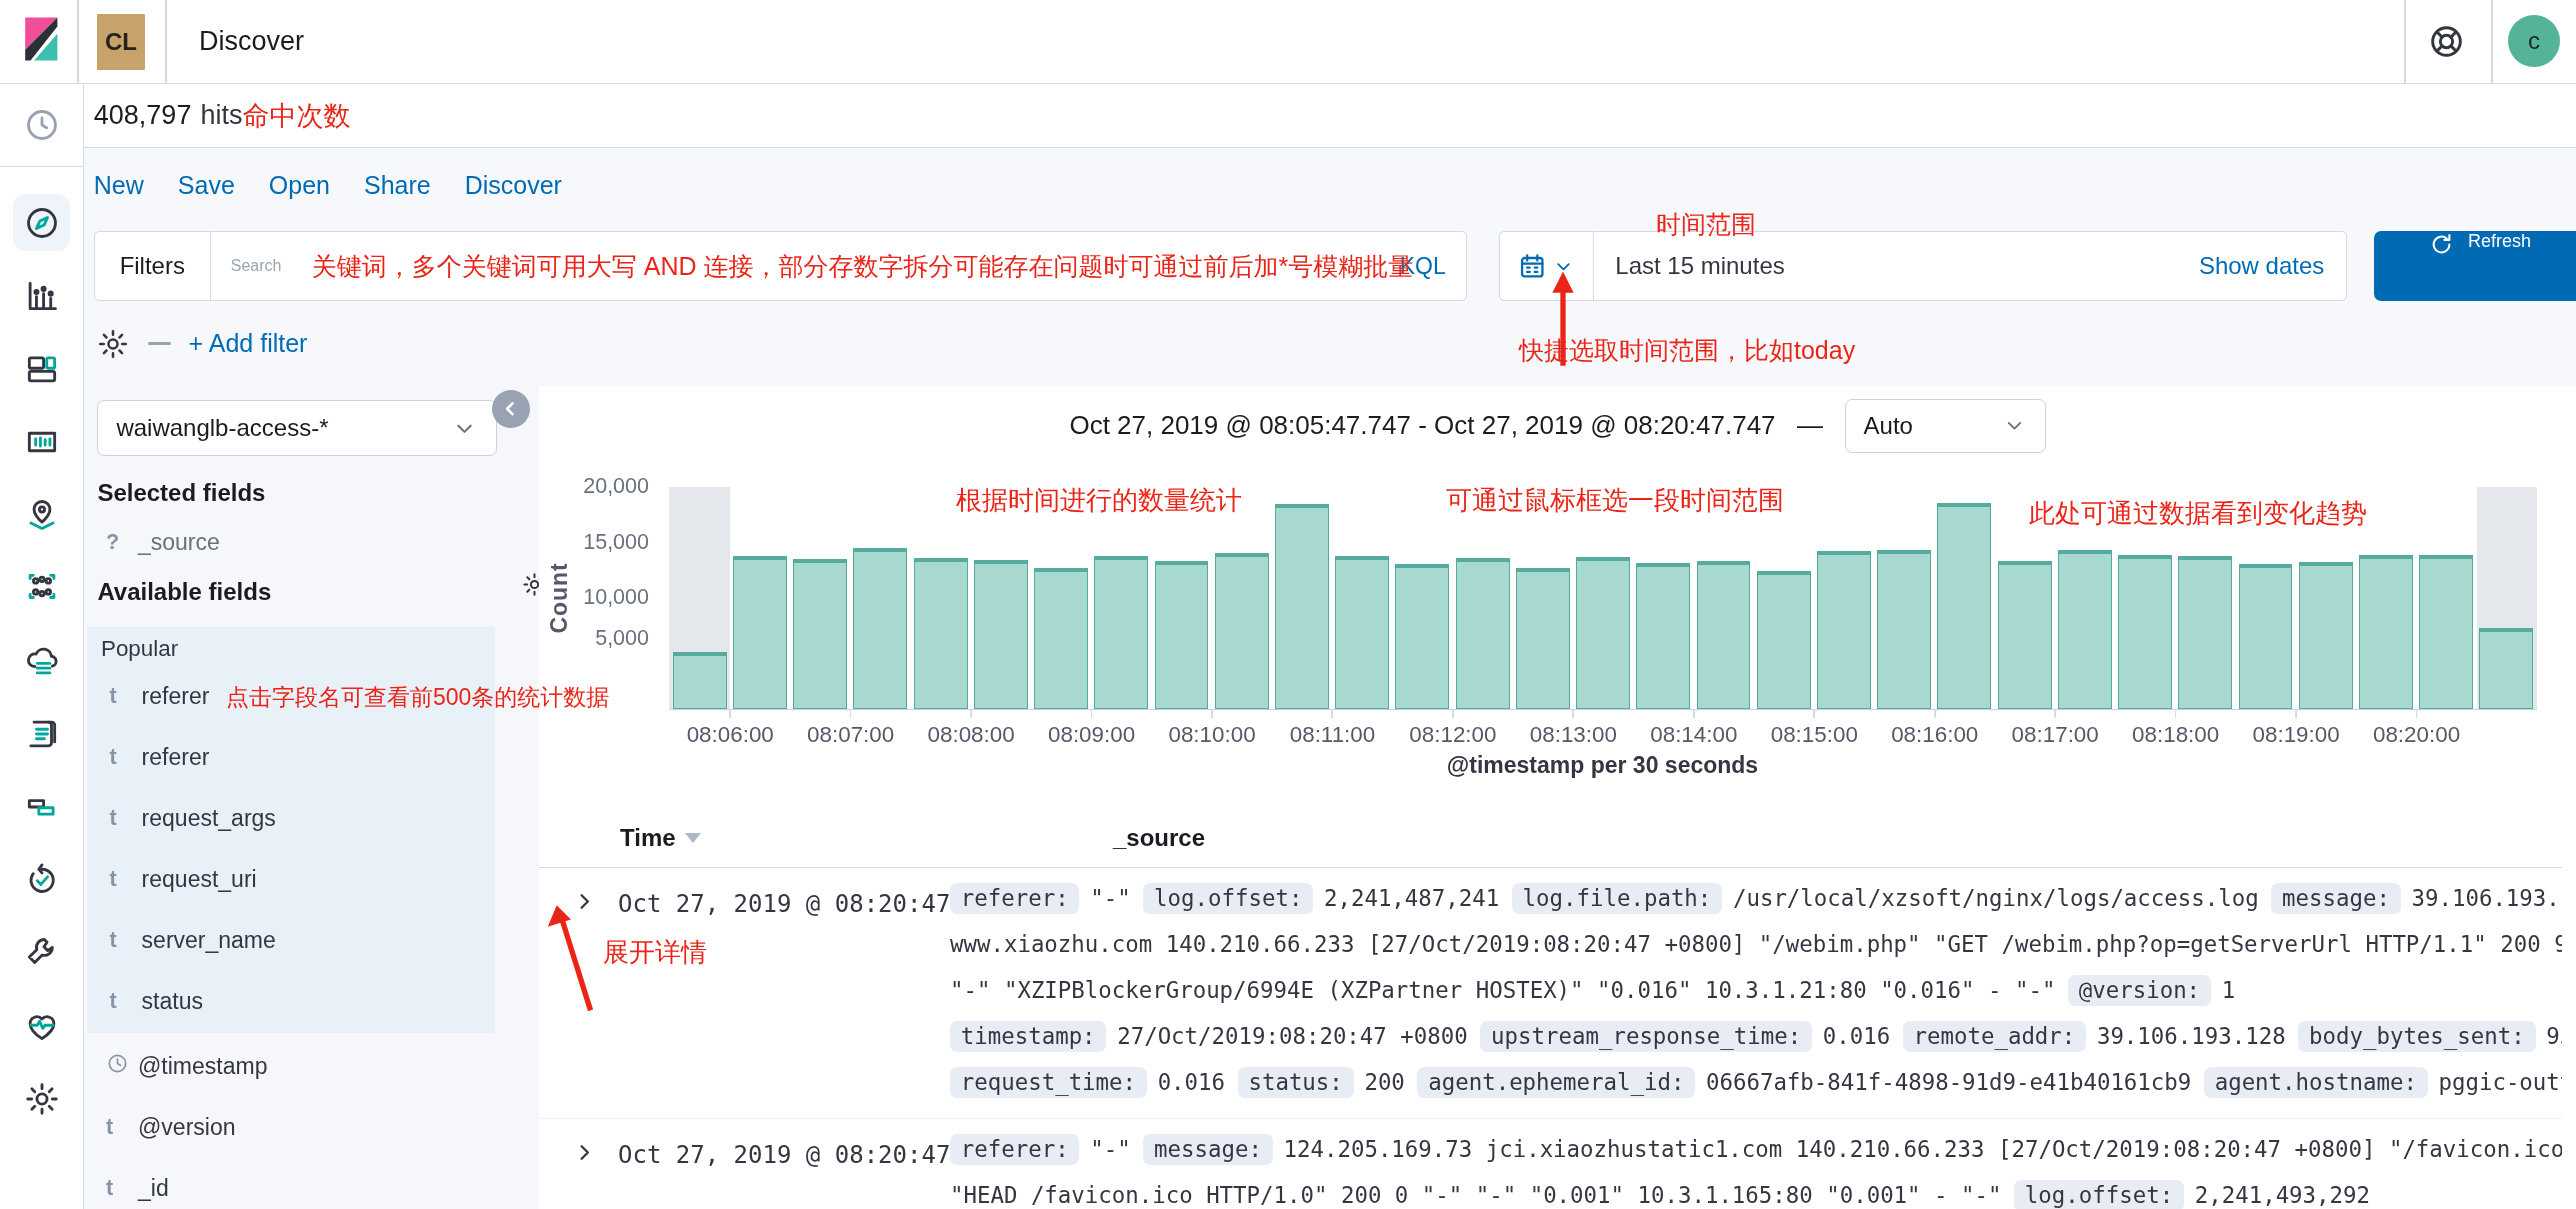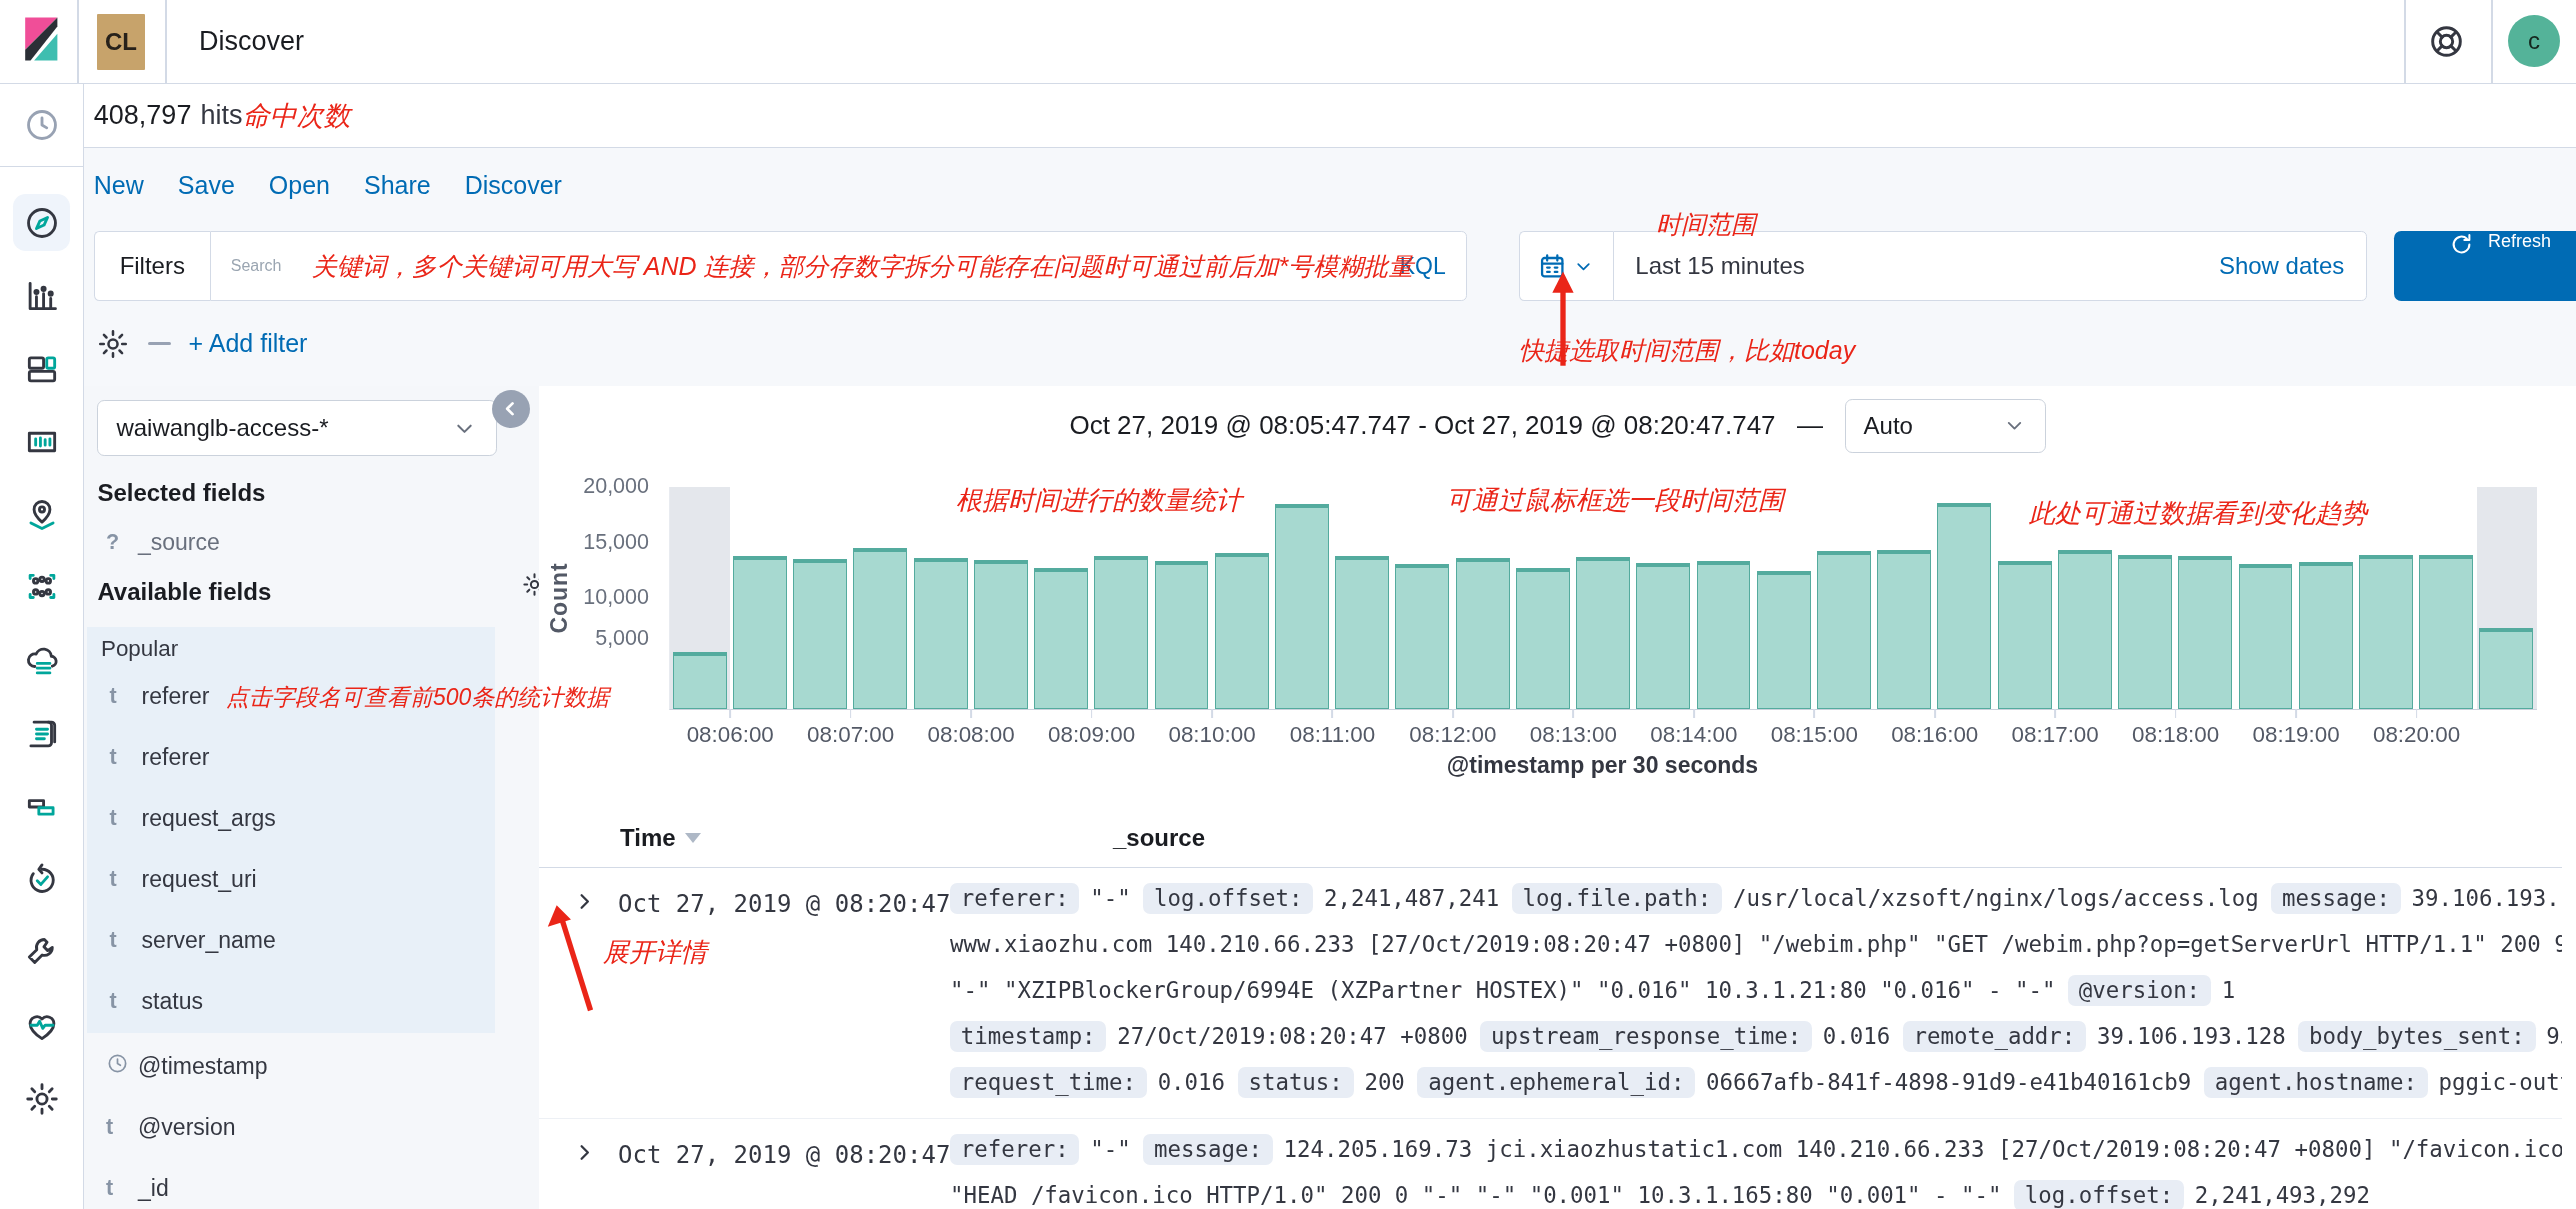--- a/index.html
+++ b/index.html
@@ -28,36 +28,36 @@
   .rail-items{display:flex;flex-direction:column;align-items:center;}
   .rail-item{width:57px;height:57px;margin-top:16px;display:flex;align-items:center;justify-content:center;color:#343741;}
   .rail-item:first-child{margin-top:27px;}
   .rail-item.active{background:#EFF4FB;border-radius:12.6px;}
 
   
   .hits-row{position:absolute;left:83px;top:83px;right:0;height:65px;background:#fff;
             display:flex;align-items:center;padding-left:10.8px;font-size:27px;}
   .hits-count{font-weight:400;color:#1A1C21;}
   .hits-label{margin-left:9px;}
-  .red{color:#EA2518;font-style:italic;}
+  .red{color:#EA2518;}
 
   
   .band{position:absolute;left:83px;top:147px;right:0;height:239px;background:#F6F8FB;
         border-top:1.8px solid #D3DAE6;border-bottom:1.8px solid #D3DAE6;}
   .menu{position:absolute;top:23px;left:10.8px;display:flex;gap:34px;font-size:25px;color:#006BB4;font-weight:500;}
   .querybar{position:absolute;top:83px;left:10.8px;height:70px;display:flex;align-items:stretch;}
   .filters-btn{width:115px;border:1.8px solid #D3DAE6;border-right:none;border-radius:5.4px 0 0 5.4px;
                background:#fff;display:flex;align-items:center;justify-content:center;font-size:24px;color:#1A1C21;}
   .search-box{position:relative;width:1257px;border:1.8px solid #D3DAE6;background:#fff;
               border-radius:0 5.4px 5.4px 0;display:flex;align-items:center;padding:0 20px;box-sizing:border-box;}
   .placeholder{color:#9AA5B1;font-size:16px;}
   .kql{margin-left:auto;color:#006BB4;font-size:23px;}
   .search-note{position:absolute;left:101px;top:50%;transform:translateY(-50%);
                font-size:25px;white-space:nowrap;z-index:6;}
-  .datepicker{display:flex;margin-left:20px;padding-left:32px;}
+  .datepicker{display:flex;padding-left:32px;}
   .cal-btn{width:93px;border:1.8px solid #D3DAE6;border-right:none;border-radius:5.4px 0 0 5.4px;background:#fff;
            display:flex;align-items:center;justify-content:center;gap:4.5px;color:#006BB4;}
   .date-main{width:754px;border:1.8px solid #D3DAE6;background:#fff;border-radius:0 5.4px 5.4px 0;
              display:flex;align-items:center;padding:0 21.5px;font-size:24px;box-sizing:border-box;}
   .show-dates{margin-left:auto;color:#006BB4;}
   .refresh-btn{margin-left:27px;width:212px;background:#006BB4;color:#fff;border-radius:7.2px;
                display:flex;align-items:flex-start;justify-content:center;gap:12.6px;font-size:18px;}
   .filter-row{position:absolute;top:176px;left:12.6px;display:flex;align-items:center;gap:18px;height:39px;}
   .dash-sep{width:23px;height:2.7px;background:#98A2B3;border-radius:1.8px;}
   .add-filter{font-size:25px;color:#006BB4;}

